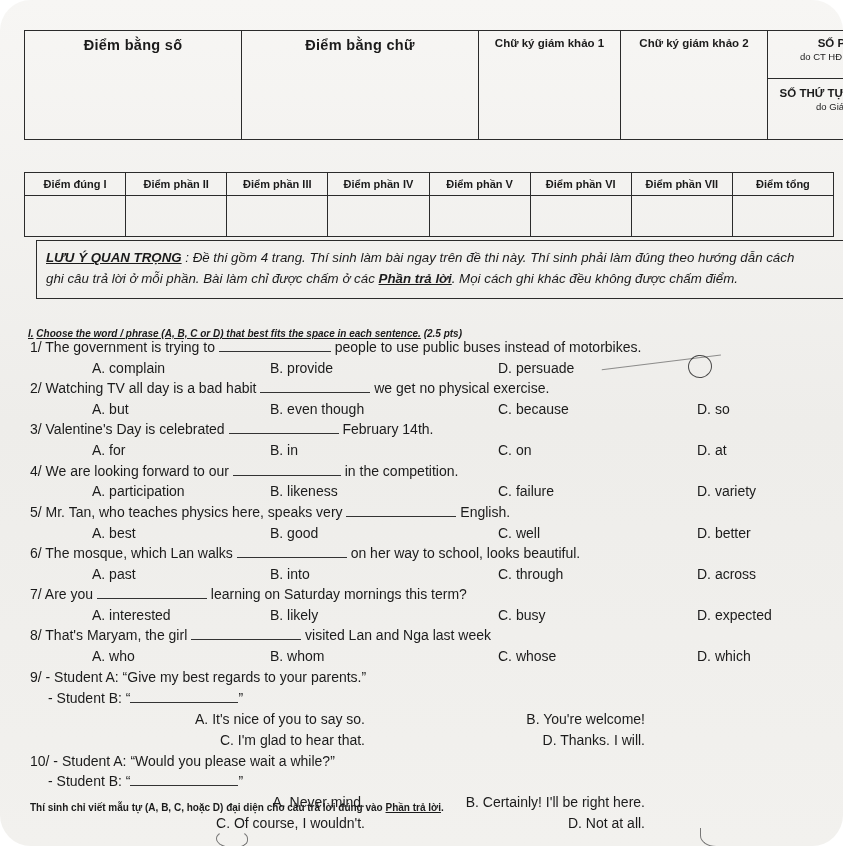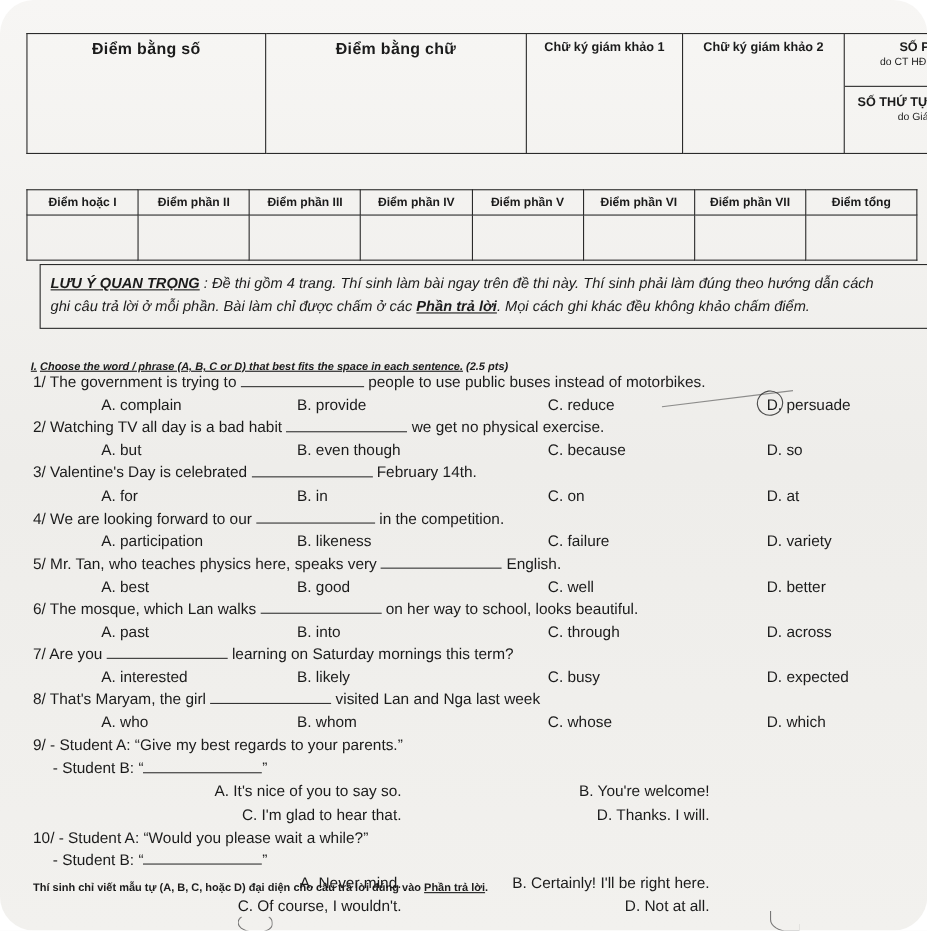--- a/index.html
+++ b/index.html
@@ -254,21 +254,21 @@
           <div class="cell-sub">do Giám thị ghi</div>
         </div>
       </td>
     </tr>
   </tbody>
     </table>
 
   <table class="part-table">
     <tbody>
         <tr>
-      <td>Điểm hoặc I</td>
+      <td>Điểm đúng I</td>
       <td>Điểm phần II</td>
       <td>Điểm phần III</td>
       <td>Điểm phần IV</td>
       <td>Điểm phần V</td>
       <td>Điểm phần VI</td>
       <td>Điểm phần VII</td>
       <td>Điểm tổng</td>
     </tr>
     <tr class="blank">
       <td></td>
@@ -278,37 +278,36 @@
       <td></td>
       <td></td>
       <td></td>
       <td></td>
     </tr>
   </tbody>
     </table>
 
   <div class="note-box">
     <span class="bold-u">LƯU Ý QUAN TRỌNG</span><span> : Đề thi gồm 4 trang. Thí sinh làm bài ngay trên đề thi này. Thí sinh phải làm đúng theo hướng dẫn cách</span><br>
-    <span>ghi câu trả lời ở mỗi phần. Bài làm chỉ được chấm ở các </span><span class="bold-u">Phần trả lời</span><span>. Mọi cách ghi khác đều không khảo chấm điểm.</span>
+    <span>ghi câu trả lời ở mỗi phần. Bài làm chỉ được chấm ở các </span><span class="bold-u">Phần trả lời</span><span>. Mọi cách ghi khác đều không được chấm điểm.</span>
   </div>
 
   <div class="section-heading">
     <span class="underline-part">I.</span>
     <span class="underline-part">Choose the word / phrase (A, B, C or D) that best fits the space in each sentence.</span>
     <span class="pts">(2.5 pts)</span>
   </div>
 
   <div class="questions">
 
     <div class="q">
       <div class="q-stem"><span>1/ The government is trying to </span><span class="blankline" style="width:112px"></span><span> people to use public buses instead of motorbikes.</span></div>
       <div class="opts">
         <span class="o o1">A. complain</span>
         <span class="o o2">B. provide</span>
-        <span class="o o3">C. reduce</span>
         <span class="o o4">D. persuade</span>
       </div>
     </div>
 
     <div class="q">
       <div class="q-stem"><span>2/ Watching TV all day is a bad habit </span><span class="blankline" style="width:110px"></span><span> we get no physical exercise.</span></div>
       <div class="opts">
         <span class="o o1">A. but</span>
         <span class="o o2">B. even though</span>
         <span class="o o3">C. because</span>

